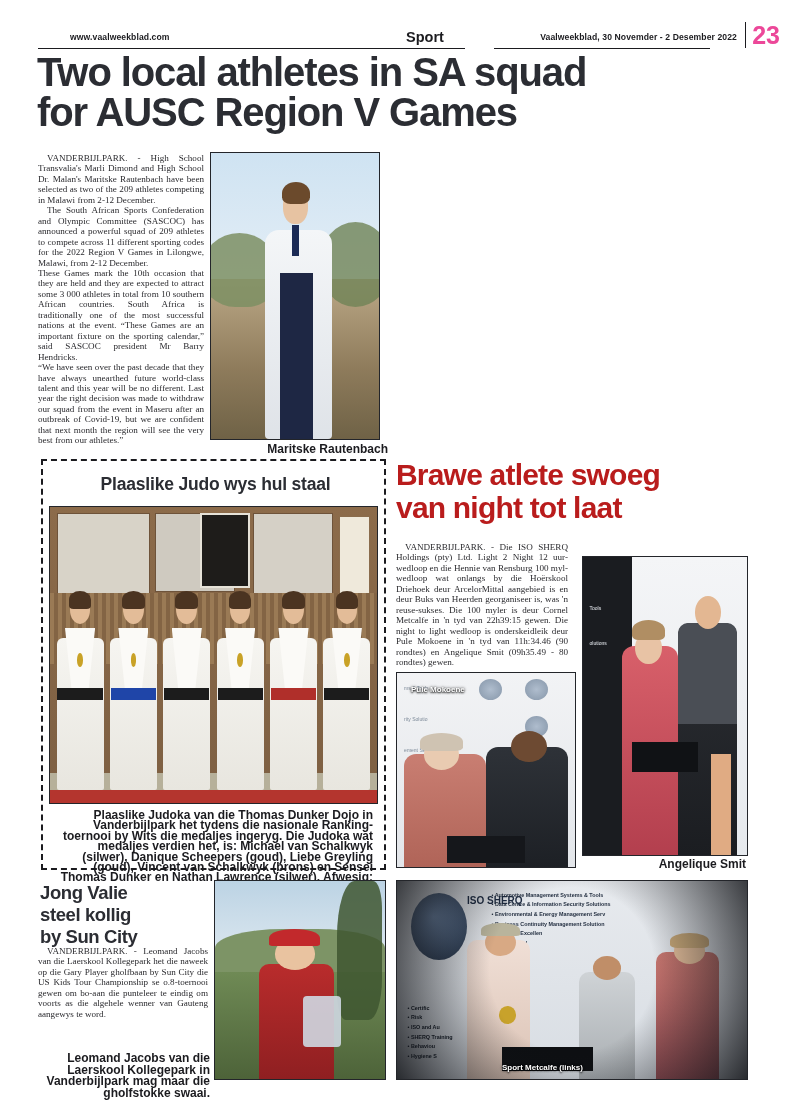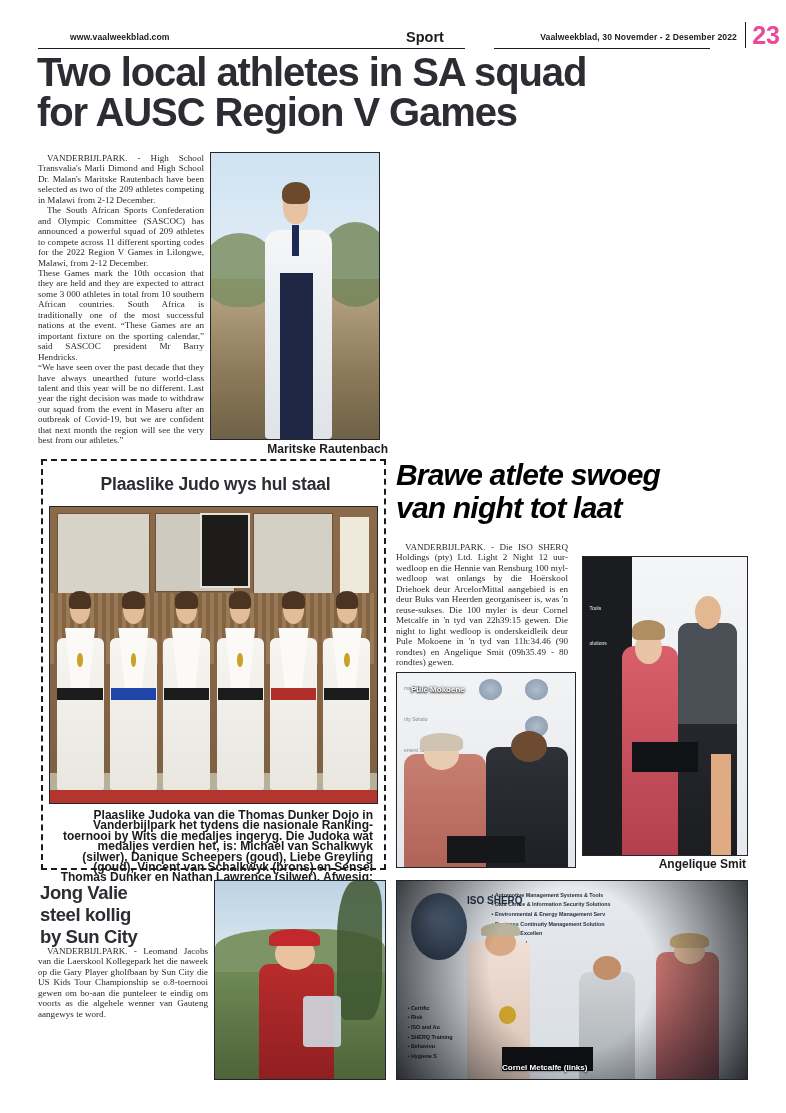--- a/index.html
+++ b/index.html
@@ -80,21 +80,21 @@
   .judoka .hr{position:absolute;left:26%;top:-2%;width:48%;height:9%;background:#4b3421;border-radius:50% 50% 20% 20%;}
   .judoka .belt{position:absolute;left:2%;top:48%;width:96%;height:6%;background:#1c1c1c;}
   .judoka .belt.blue{background:#1f45a8;}
   .judoka .belt.red{background:#b02f2a;}
   .judoka .med{position:absolute;left:44%;top:30%;width:12%;height:7%;background:#c9a227;border-radius:50%;}
   .judoka .lap{position:absolute;left:18%;top:17%;width:64%;height:32%;background:#fbfaf7;clip-path:polygon(0 0,100% 0,78% 100%,22% 100%);}
 
   .cap-judo{left:58px;top:810px;width:315px;}
 
   
-  .h-brawe{position:absolute;left:396px;top:458px;width:356px;font-family:"Liberation Sans",sans-serif;font-weight:bold;font-size:30px;line-height:33px;letter-spacing:-.8px;color:#000000;font-style:italic;}
+  .h-brawe{position:absolute;left:396px;top:458px;width:356px;font-family:"Liberation Sans",sans-serif;font-weight:bold;font-size:30px;line-height:33px;letter-spacing:-.8px;color:#b91c1c;}
   .col-s2{position:absolute;left:396px;top:542px;width:172px;}
 
   
   #photo-pule{left:396px;top:672px;width:180px;height:196px;}
   .pp-banner{position:absolute;inset:0;background:linear-gradient(#f2f3f5,#e3e6ea);}
   .pp-txt{position:absolute;left:4%;font-family:"Liberation Sans",sans-serif;font-size:5px;color:#7d8a99;}
   .pp-logo{position:absolute;width:13%;height:11%;border-radius:50%;background:radial-gradient(#9fb0c4,#6b7f96);opacity:.8;}
   .pp-p1{position:absolute;left:4%;bottom:0;width:46%;height:58%;background:linear-gradient(#c97e72,#b06458);border-radius:12px 12px 0 0;}
   .pp-p1h{position:absolute;left:15%;bottom:50%;width:20%;height:16%;background:#e9cbb1;border-radius:50%;}
   .pp-p1hr{position:absolute;left:13%;bottom:60%;width:24%;height:9%;background:#cfc3b2;border-radius:50% 50% 20% 20%;}
@@ -299,20 +299,21 @@
   <div class="cap cap-ang">Angelique Smit</div>
 
   <div class="h-valie">
     <div>Jong Valie</div>
     <div>steel kollig</div>
     <div>by Sun City</div>
   </div>
   <div class="col-s3 bodytxt">
     <p class="ind">VANDERBIJLPARK. - Leomand Jacobs van die Laerskool Kollegepark het die naweek op die Gary Player gholfbaan by Sun City die US Kids Tour Championship se o.8-toernooi gewen om bo-aan die punteleer te eindig om voorts as die algehele wenner van Gauteng aangewys te word.</p>
   </div>
+  <div class="cap cap-valie">Leomand Jacobs van die Laerskool Kollegepark in Vanderbijlpark mag maar die gholfstokke swaai.</div>
 
   <div class="photo" id="photo-leomand">
     <div class="pl-sky"></div>
     <div class="pl-hill"></div>
     <div class="pl-grass"></div>
     <div class="pl-tree"></div>
     <div class="pl-body"></div>
     <div class="pl-trophy"></div>
     <div class="pl-head"></div>
     <div class="pl-cap"></div>
@@ -338,16 +339,16 @@
     <div class="pc-p1h"></div>
     <div class="pc-p1c"></div>
     <div class="pc-p2"></div>
     <div class="pc-p2h"></div>
     <div class="pc-p3"></div>
     <div class="pc-p3h"></div>
     <div class="pc-p3hr"></div>
     <div class="pc-tray"></div>
     <div class="pc-medal"></div>
     <div class="pc-dark"></div>
-    <div class="ph-label" style="left:105px;top:182px;">Cornel Metcalfe (links)</div>
+    <div class="ph-label" style="left:105px;top:182px;">Sport Metcalfe (links)</div>
   </div>
 
 </div>
 
 </body></html>

